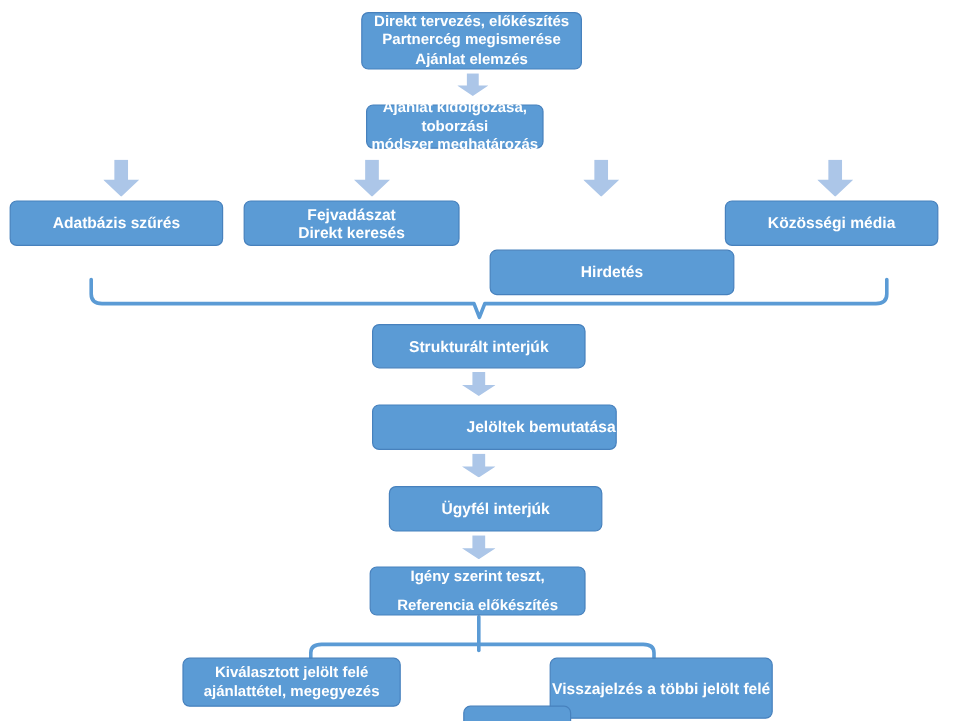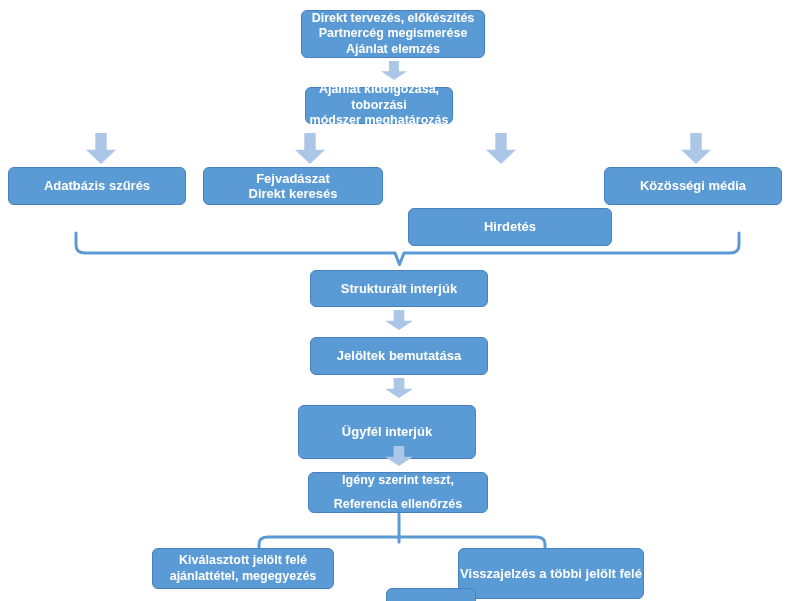--- a/index.html
+++ b/index.html
@@ -92,35 +92,35 @@
   <div class="box single" style="left:604px;top:167px;width:178px;height:38px;">
     <span class="ln">Közösségi média</span>
   </div>
 
   <div class="box single" style="left:310px;top:270px;width:178px;height:37px;">
     <span class="ln">Strukturált interjúk</span>
   </div>
 
   <div class="arrow" style="left:385px;top:310px;width:28px;height:20px;"></div>
 
-  <div class="box single" style="left:310px;top:337px;width:178px;height:38px;">
+  <div class="box single" style="left:310px;top:337px;width:204px;height:38px;align-items:flex-end;">
     <span class="ln">Jelöltek bemutatása</span>
   </div>
 
   <div class="arrow" style="left:385px;top:378px;width:28px;height:20px;"></div>
 
-  <div class="box single" style="left:298px;top:405px;width:178px;height:54px;">
+  <div class="box single" style="left:324px;top:405px;width:178px;height:38px;">
     <span class="ln">Ügyfél interjúk</span>
   </div>
 
   <div class="arrow" style="left:385px;top:446px;width:28px;height:20px;"></div>
 
   <div class="box" style="left:308px;top:472px;width:180px;height:41px;justify-content:space-between;">
     <span class="ln">Igény szerint teszt,</span>
-    <span class="ln">Referencia ellenőrzés</span>
+    <span class="ln">Referencia előkészítés</span>
   </div>
 
   <div class="box" style="left:140px;top:548px;width:182px;height:41px;margin-left:12px;">
     <span class="ln">Kiválasztott jelölt felé</span>
     <span class="ln">ajánlattétel, megegyezés</span>
   </div>
   <div class="box single" style="left:458px;top:548px;width:186px;height:51px;">
     <span class="ln">Visszajelzés a többi jelölt felé</span>
   </div>
 

